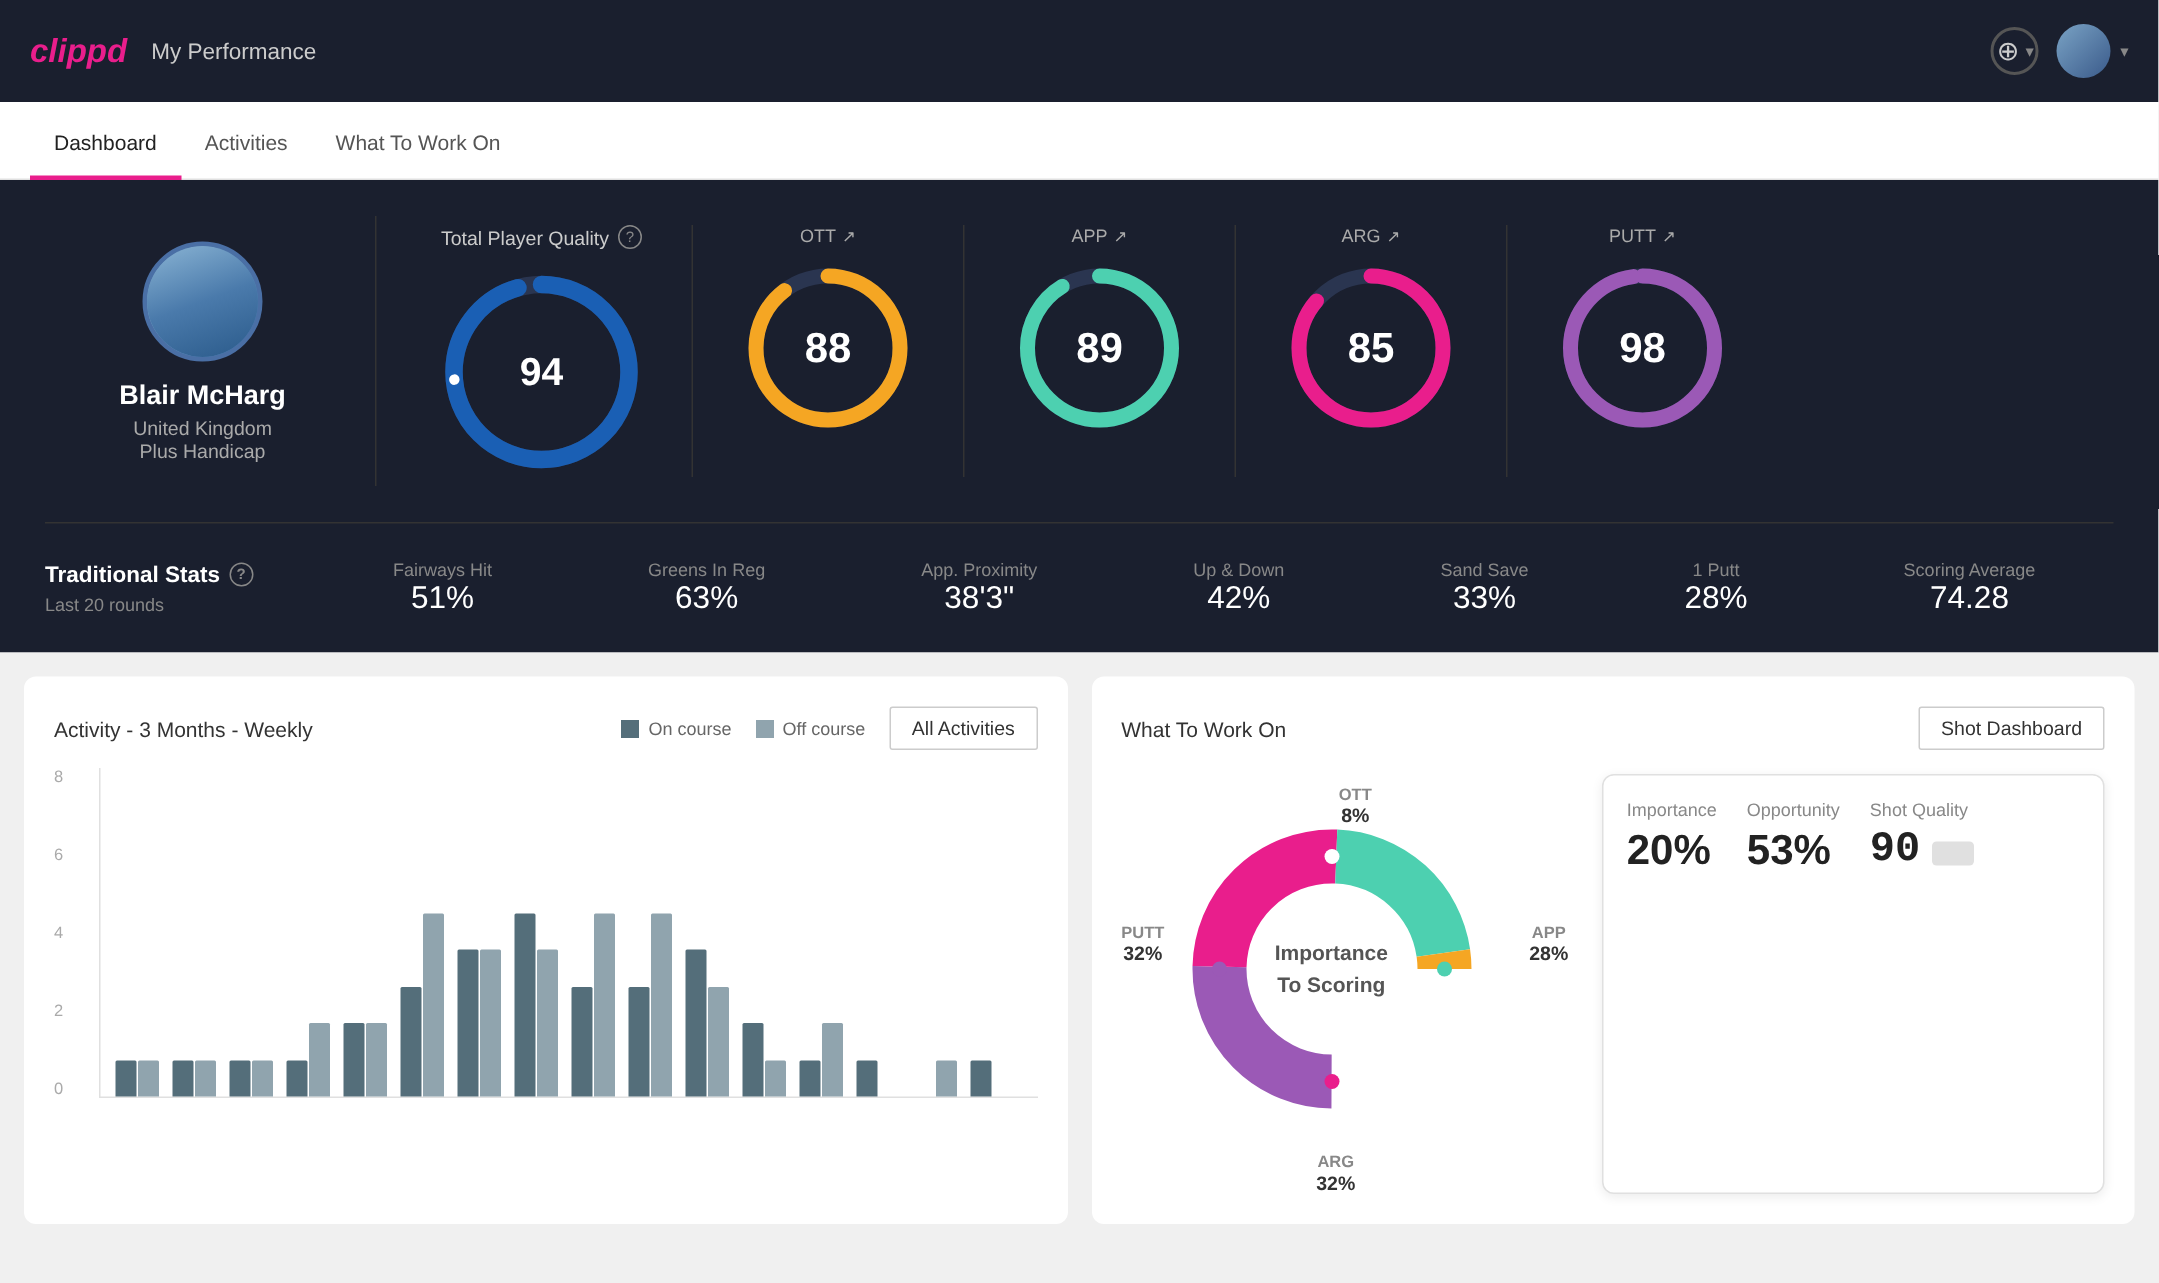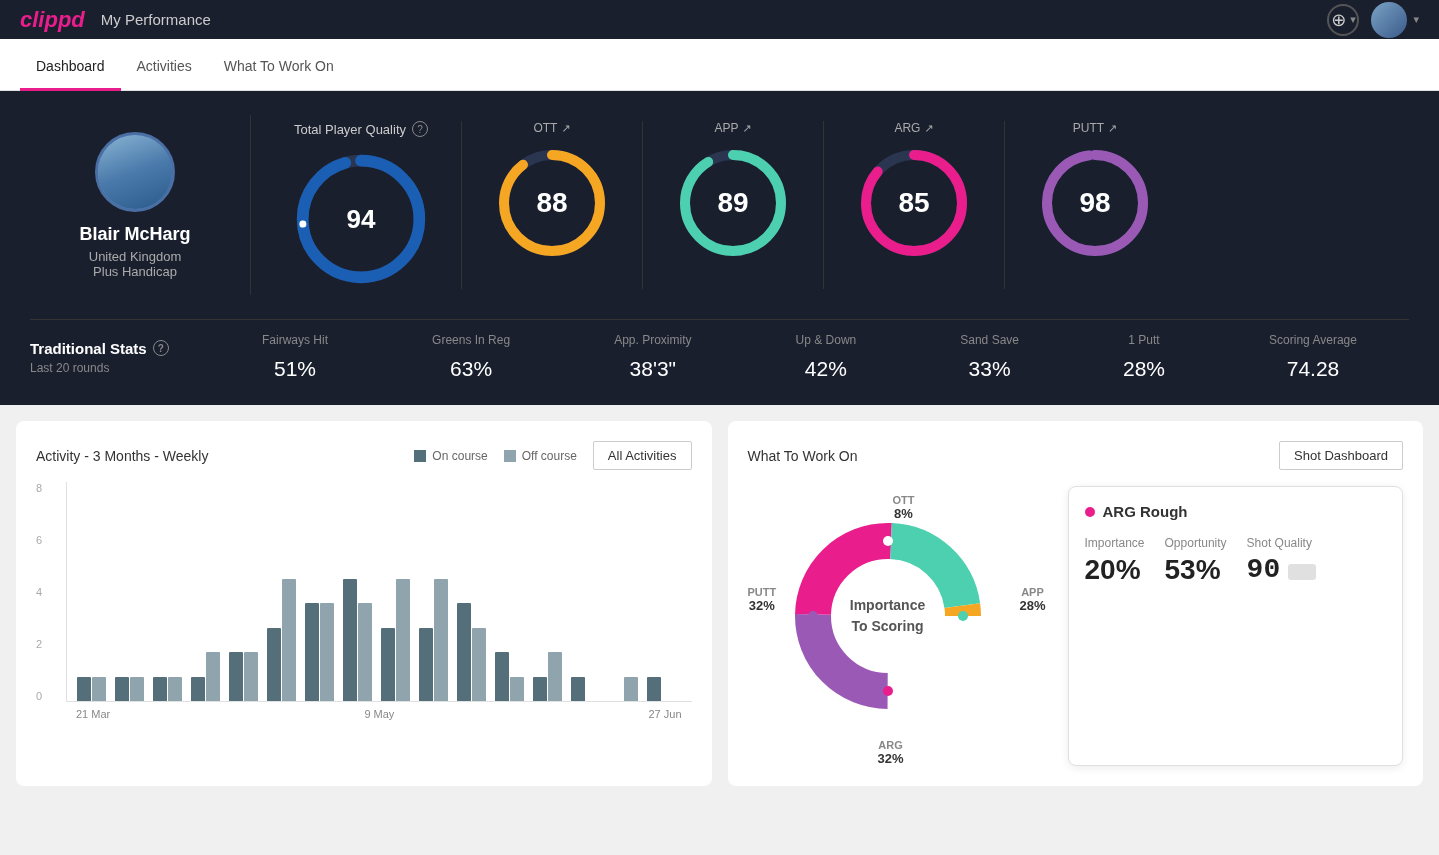--- a/index.html
+++ b/index.html
@@ -1,19 +1,19 @@
 <!DOCTYPE html>
 <html><head>
   <meta charset="utf-8">
   <style>
     * { margin: 0; padding: 0; box-sizing: border-box; }
     body { font-family: -apple-system, BlinkMacSystemFont, 'Segoe UI', sans-serif; background: #f0f0f0; width: 1439px; min-height: 855px; overflow-x: hidden; }
 
     
-    .header { background: #1a1f2e; display: flex; align-items: center; height: 39px; padding: 0 20px; justify-content: space-between; }
+    .header { background: #1a1f2e; display: flex; align-items: center; height: 68px; padding: 0 20px; justify-content: space-between; }
     .header-left { display: flex; align-items: center; gap: 16px; }
     .logo { color: #e91e8c; font-size: 22px; font-weight: bold; font-style: italic; }
     .header-title { color: #ccc; font-size: 15px; }
     .header-right { display: flex; align-items: center; gap: 12px; }
     .add-btn { width: 32px; height: 32px; border-radius: 50%; border: 2px solid #555; display: flex; align-items: center; justify-content: center; color: #ccc; font-size: 18px; cursor: pointer; }
     .avatar-img { width: 36px; height: 36px; border-radius: 50%; background: linear-gradient(135deg, #5a8fc7, #3a6fa5); }
     .chevron { color: #888; font-size: 11px; margin-left: 2px; }
 
     
     .nav-tabs { background: white; display: flex; border-bottom: 1px solid #e0e0e0; padding: 0 20px; height: 52px; align-items: flex-end; }
@@ -42,27 +42,27 @@
     .circular-chart .value { position: absolute; top: 50%; left: 50%; transform: translate(-50%, -50%); color: white; font-size: 26px; font-weight: bold; }
 
     .metric-col { display: flex; flex-direction: column; align-items: center; padding: 0 30px; border-left: 1px solid #333; }
     .metric-label { color: #aaa; font-size: 12px; margin-bottom: 8px; display: flex; align-items: center; gap: 4px; }
     .metric-label .arrow { font-size: 11px; }
     .metric-chart { position: relative; width: 120px; height: 120px; }
     .metric-chart svg { width: 120px; height: 120px; transform: rotate(-90deg); }
     .metric-chart .value { position: absolute; top: 50%; left: 50%; transform: translate(-50%, -50%); color: white; font-size: 28px; font-weight: bold; }
 
     
-    .stats-row { border-top: 1px solid #333; margin-top: 24px; padding-top: 13px; display: flex; align-items: center; gap: 0; justify-content: flex-end; }
+    .stats-row { border-top: 1px solid #333; margin-top: 24px; padding-top: 24px; display: flex; align-items: center; gap: 0; justify-content: flex-end; }
     .stats-label-block { min-width: 180px; }
     .stats-title { color: white; font-size: 15px; font-weight: 600; display: flex; align-items: center; gap: 6px; }
     .stats-subtitle { color: #888; font-size: 12px; margin-top: 4px; }
     .stats-items { display: flex; flex: 1; justify-content: space-around; }
     .stat-item { text-align: center; }
-    .stat-label { color: #888; font-size: 12px; margin-bottom: 10px; }
+    .stat-label { color: #888; font-size: 12px; margin-bottom: 0; }
     .stat-value { color: white; font-size: 21px; font-weight: 300; }
 
     
     .bottom-section { display: flex; gap: 16px; padding: 16px; background: #f0f0f0; min-height: 330px; }
 
     
     .activity-card { background: white; border-radius: 8px; flex: 1; padding: 20px; }
     .card-header { display: flex; align-items: center; justify-content: space-between; margin-bottom: 12px; }
     .card-title { font-size: 14px; color: #333; font-weight: 500; }
     .legend { display: flex; gap: 16px; align-items: center; }
@@ -337,25 +337,20 @@
           </div>
           <div class="bar-group" style="display: flex; align-items: flex-end; gap: 1px; flex: 1 1 0%;">
             <div class="bar bar-oncourse" style="height: 0px; width: 14px;"></div>
             <div class="bar bar-offcourse" style="height: 24px; width: 14px;"></div>
           </div>
           <div class="bar-group" style="display: flex; align-items: flex-end; gap: 1px; flex: 1 1 0%;">
             <div class="bar bar-oncourse" style="height: 24px; width: 14px;"></div>
             <div class="bar bar-offcourse" style="height: 0px; width: 14px;"></div>
           </div>
         </div>
-      <div class="chart-labels">
-        <span>21 Mar</span>
-        <span>9 May</span>
-        <span>27 Jun</span>
-      </div>
     </div>
   </div>
 
   <div class="work-on-card">
     <div class="work-header">
       <div class="work-title">What To Work On</div>
       <button class="view-dashboard-btn">Shot Dashboard</button>
     </div>
 
     <div class="work-content">
@@ -397,24 +392,20 @@
           <div style="font-size:13px;color:#333;font-weight:bold;">32%</div>
         </div>
         <div style="position:absolute;top:100px;left:0px;text-align:center;">
           <div style="font-size:11px;color:#888;font-weight:600;">PUTT</div>
           <div style="font-size:13px;color:#333;font-weight:bold;">32%</div>
         </div>
       </div>
 
       <div style="flex:1;display:flex;flex-direction:column;justify-content:center;">
         <div class="highlight-card">
-          <div class="highlight-title">
-            <div class="highlight-dot" style="background:#e91e8c;"></div>
-            <span>ARG Rough</span>
-          </div>
           <div class="highlight-metrics">
             <div class="highlight-metric">
               <div class="highlight-metric-label">Importance</div>
               <div class="highlight-metric-value">20%</div>
             </div>
             <div class="highlight-metric">
               <div class="highlight-metric-label">Opportunity</div>
               <div class="highlight-metric-value">53%</div>
             </div>
             <div class="highlight-metric">

